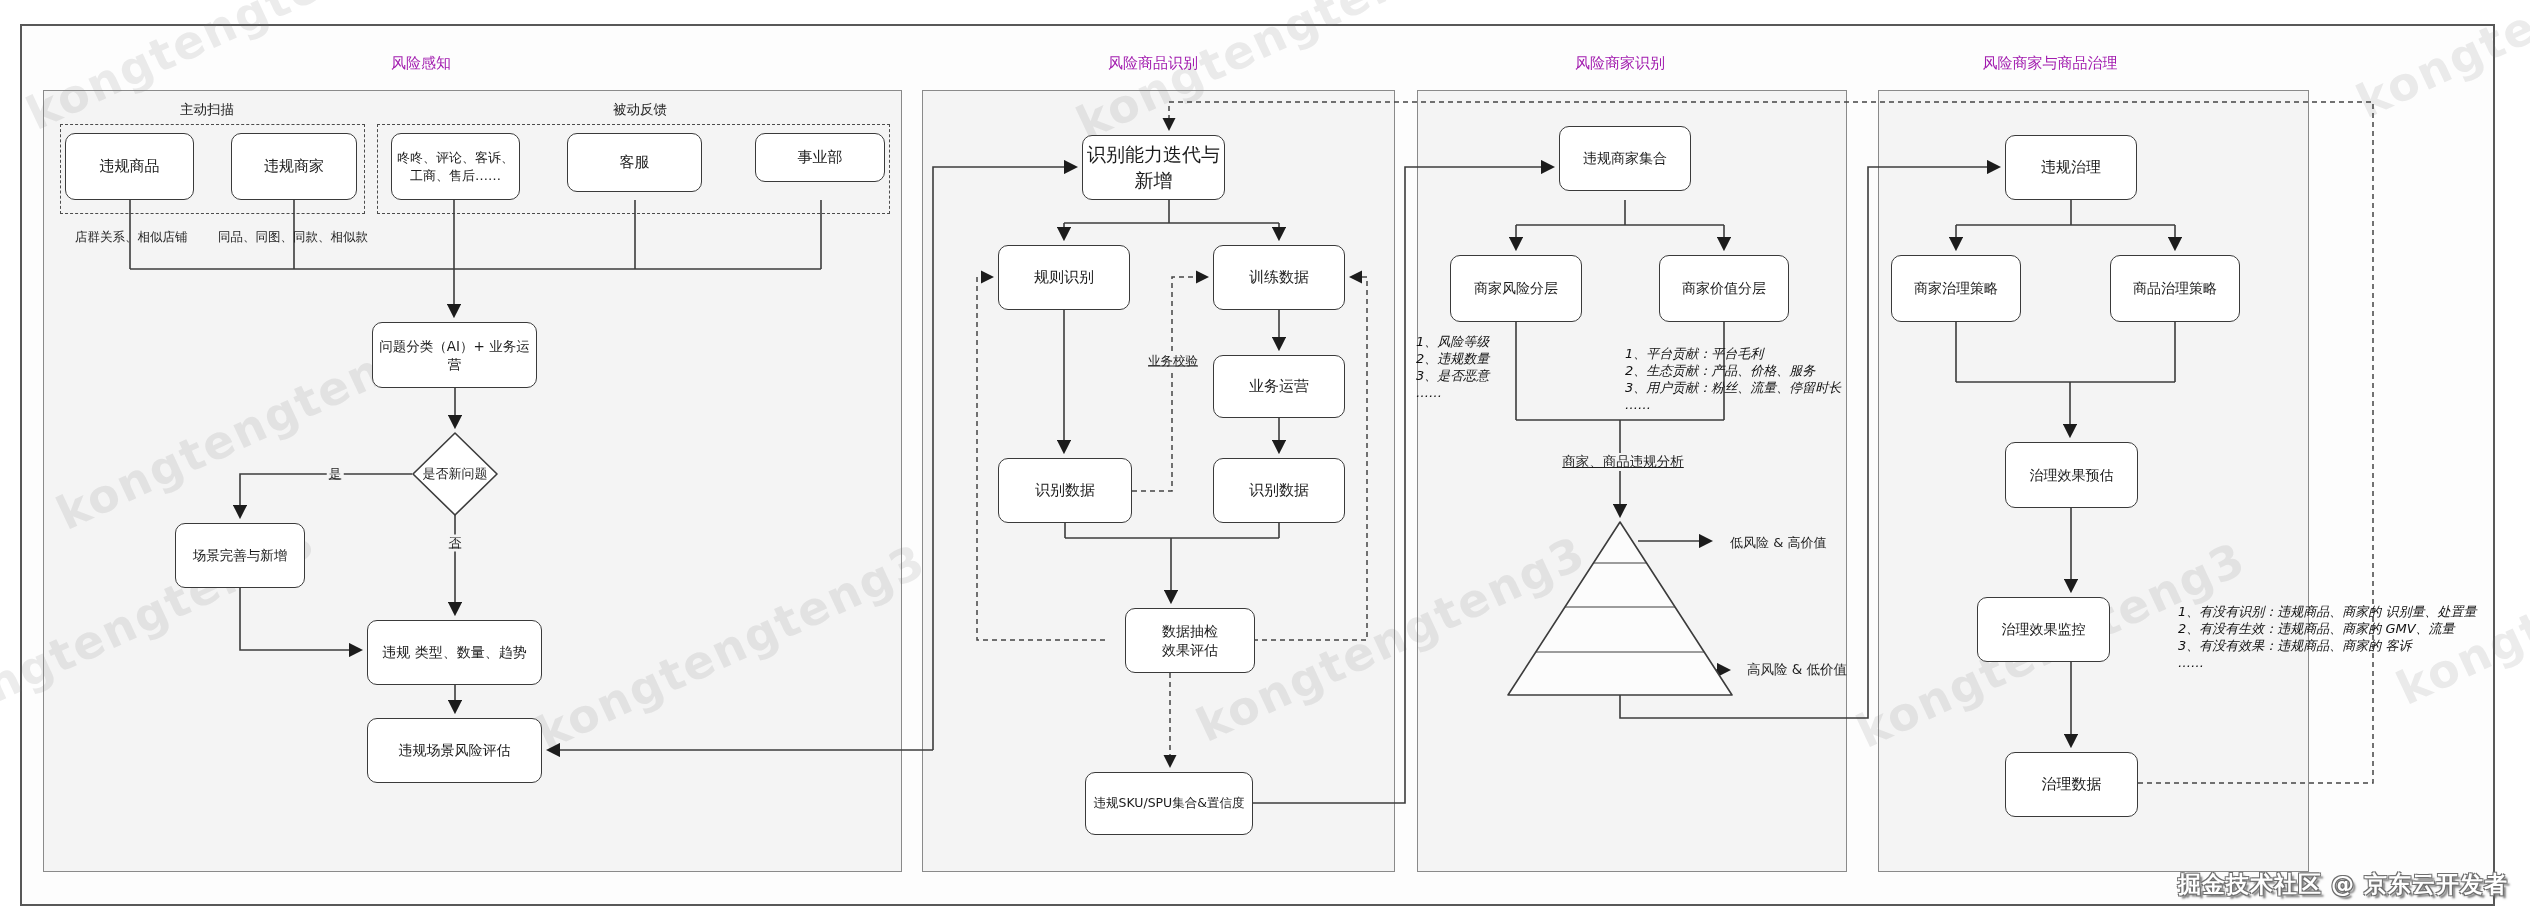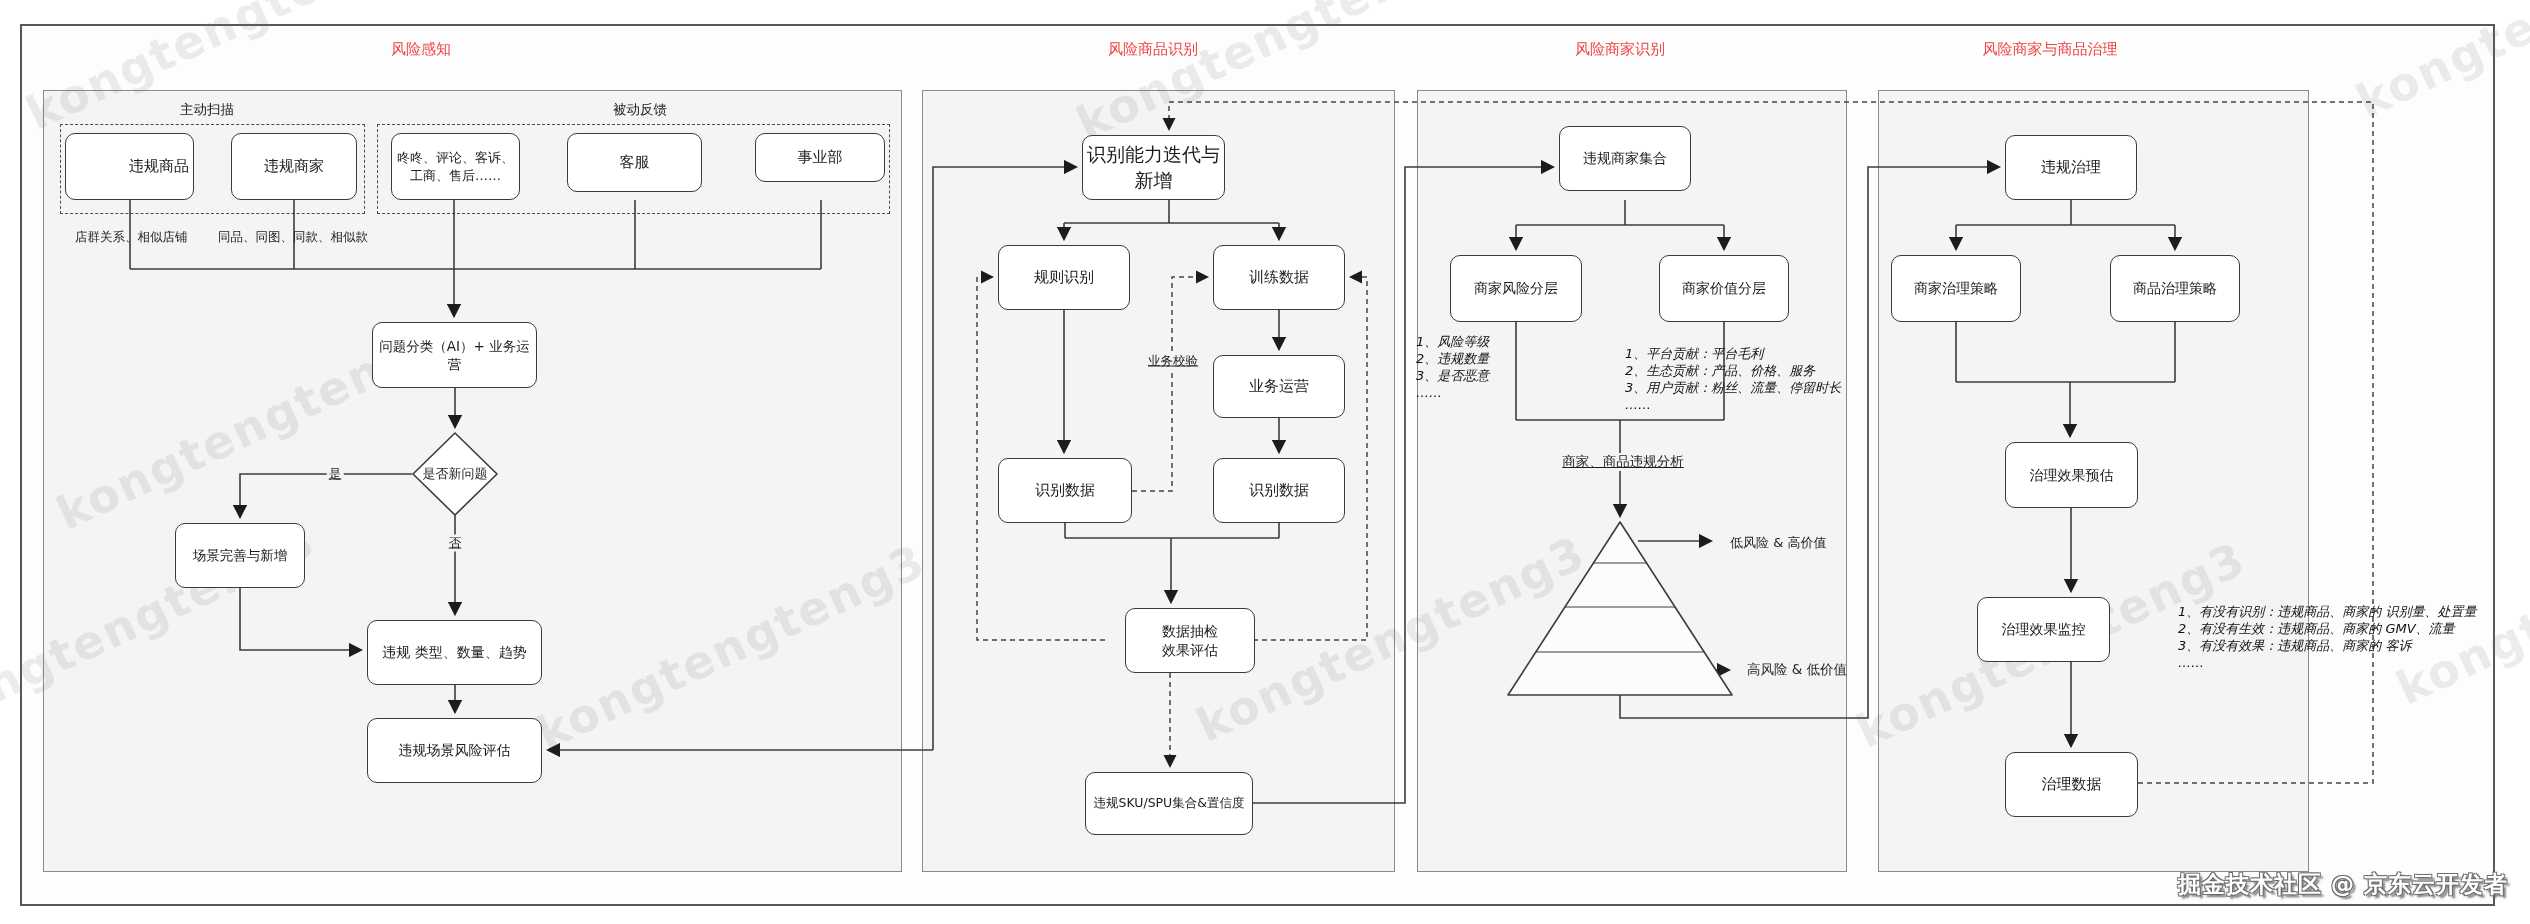--- a/index.html
+++ b/index.html
@@ -1,20 +1,20 @@
 <!DOCTYPE html>
 <html><head>
 <meta charset="utf-8">
 <style>
   html,body{margin:0;padding:0;background:#fff;}
   .canvas{position:relative;width:2530px;height:924px;background:#ffffff;overflow:hidden;
           font-family:"DejaVu Sans","Liberation Sans",sans-serif;color:#1c1c1c;}
   .frame{position:absolute;left:20px;top:24px;width:2471px;height:878px;border:2px solid #585858;background:#fdfdfd;}
   .section{position:absolute;top:90px;height:780px;background:#f4f4f4;border:1px solid #8a8a8a;}
-  .sec-title{position:absolute;top:40px;transform:translateX(-50%);font-size:15px;color:#ef4444;white-space:nowrap;z-index:5;}
+  .sec-title{position:absolute;top:54px;transform:translateX(-50%);font-size:15px;color:#a21caf;white-space:nowrap;z-index:5;}
   .group{position:absolute;border:1.6px dashed #4c4c4c;z-index:2;}
   .group-label{position:absolute;transform:translateX(-50%);font-size:13.5px;color:#222;white-space:nowrap;z-index:3;}
   .node{position:absolute;background:#fff;border:1.6px solid #3a3a3a;border-radius:10px;
         display:flex;align-items:center;justify-content:center;text-align:center;z-index:4;
         font-size:15px;line-height:1.35;padding:2px 4px;box-sizing:border-box;}
   .node span{white-space:pre-line;}
   .lbl{position:absolute;font-size:12.5px;color:#1e1e1e;white-space:nowrap;z-index:4;}
   .lbl.on-line{background:#f4f4f4;padding:0 2px;transform:translate(-50%,-50%);text-decoration:underline;}
   .ann{position:absolute;font-size:13px;font-style:italic;color:#111;line-height:17px;z-index:4;white-space:nowrap;}
   .ann span{display:block;}
@@ -111,21 +111,21 @@
     </g>
     <g stroke="#444" stroke-width="1.5" fill="none" stroke-dasharray="5 4">
       <path d="M1105,640 H977 V277 H992" marker-end="url(#arw)"></path>
       <path d="M1235,640 H1367 V277 H1351" marker-end="url(#arw)"></path>
       <path d="M1132,491 H1172 V277 H1207" marker-end="url(#arw)"></path>
       <path d="M1170,673 V766" marker-end="url(#arw)"></path>
       <path d="M2138,783 H2373 V102 H1169 V129" marker-end="url(#arw)"></path>
     </g>
   </svg>
 
-  <div class="node" style="left:65px;top:133px;width:129px;height:67px;justify-content:flex-end;">
+  <div class="node" style="left:65px;top:133px;width:129px;height:67px;">
       <span>违规商品</span>
     </div>
   <div class="node" style="left:231px;top:133px;width:126px;height:67px;">
       <span>违规商家</span>
     </div>
   <div class="node" style="left:391px;top:133px;width:129px;height:67px;font-size:13px;">
       <span>咚咚、评论、客诉、工商、售后……</span>
     </div>
   <div class="node" style="left:567px;top:133px;width:135px;height:59px;">
       <span>客服</span>

